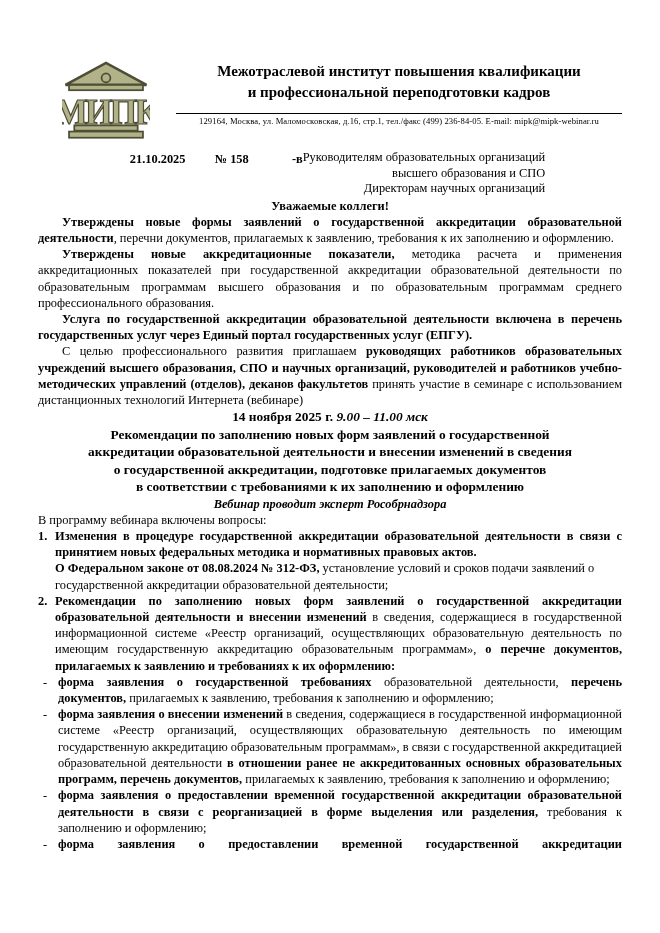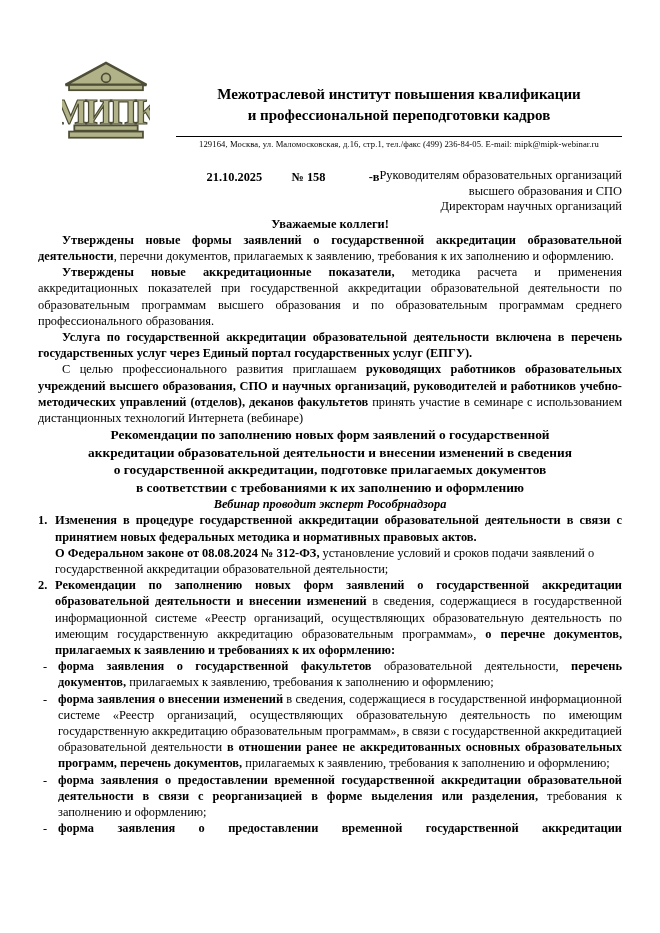--- a/index.html
+++ b/index.html
@@ -7,25 +7,25 @@
     width:660px; height:933px; overflow:hidden;
     font-family:"Liberation Serif","DejaVu Serif",serif;
     color:#000;
   }
   .page { position:relative; width:660px; height:933px; background:#fff; overflow:hidden; }
 
   
   .letterhead { display:flex; padding:55px 38px 0 62px; }
   .logo { width:88px; height:88px; flex:none; }
   .head-text { flex:1; margin-left:26px; }
-  .org-name { text-align:center; font-weight:bold; font-size:15px; line-height:21px; padding-top:6px;margin-top:23px; }
+  .org-name { text-align:center; font-weight:bold; font-size:15px; line-height:21px; padding-top:6px; }
   .contact { margin-top:10px; border-top:1.5px solid #000; padding-top:2px; text-align:center; font-size:8.6px; letter-spacing:0.1px; }
 
   
-  .meta-row { display:flex; justify-content:flex-end; align-items:flex-start; padding:7px 38px 0 53px;margin-top:12px; }
+  .meta-row { display:flex; justify-content:center; align-items:flex-start; padding:7px 38px 0 53px; }
   .meta { font-weight:bold; font-size:12.4px; white-space:nowrap; padding-top:2px; }
   .meta .num { margin-left:26px; }
   .meta .sfx { margin-left:40px; }
   .addressee { text-align:right; font-weight:normal; font-size:12.4px; line-height:15.5px; }
 
   
   .doc-body { padding:1px 38px 0 38px; font-size:12.4px; line-height:16.2px; }
   .blk { text-align:justify; }
   .p-indent { text-indent:24px; }
   .p-center { text-align:center; text-indent:0; }
@@ -76,34 +76,36 @@
       <div>Директорам научных организаций</div>
     </div>
   </div>
 
   <div class="doc-body">
       <div class="blk p-center"><span class="b">Уважаемые коллеги!</span></div>
       <div class="blk p-indent"><span class="b">Утверждены новые формы заявлений о государственной аккредитации образовательной деятельности</span><span>, перечни документов, прилагаемых к заявлению, требования к их заполнению и оформлению.</span></div>
       <div class="blk p-indent"><span class="b">Утверждены новые аккредитационные показатели,</span><span> методика расчета и применения аккредитационных показателей при государственной аккредитации образовательной деятельности по образовательным программам высшего образования и по образовательным программам среднего профессионального образования.</span></div>
       <div class="blk p-indent"><span class="b">Услуга по государственной аккредитации образовательной деятельности включена в перечень государственных услуг через Единый портал государственных услуг (ЕПГУ).</span></div>
       <div class="blk p-indent"><span>С целью профессионального развития приглашаем </span><span class="b">руководящих работников образовательных учреждений высшего образования, СПО и научных организаций, руководителей и работников учебно-методических управлений (отделов), деканов факультетов</span><span> принять участие в семинаре с использованием дистанционных технологий Интернета (вебинаре)</span></div>
+      <div class="blk p-center head"><span class="b">14 ноября 2025 г. </span><span class="b i">9.00 – 11.00 мск</span></div>
       <div class="blk p-center head"><span class="b">Рекомендации по заполнению новых форм заявлений о государственной</span><br><span class="b">аккредитации образовательной деятельности и внесении изменений в сведения</span><br><span class="b">о государственной аккредитации, подготовке прилагаемых документов</span><br><span class="b">в соответствии с требованиями к их заполнению и оформлению</span></div>
       <div class="blk p-center"><span class="b i">Вебинар проводит эксперт Рособрнадзора</span></div>
+      <div class="blk p-left"><span>В программу вебинара включены вопросы:</span></div>
       <div class="blk item-num">
         <span class="marker">1.</span>
         <div class="txt"><span class="b">Изменения в процедуре государственной аккредитации образовательной деятельности в связи с принятием новых федеральных методика и нормативных правовых актов.</span></div>
       </div>
       <div class="blk sub"><span class="b">О Федеральном законе от 08.08.2024 № 312-ФЗ,</span><span> установление условий и сроков подачи заявлений о государственной аккредитации образовательной деятельности;</span></div>
       <div class="blk item-num">
         <span class="marker">2.</span>
         <div class="txt"><span class="b">Рекомендации по заполнению новых форм заявлений о государственной аккредитации образовательной деятельности и внесении изменений</span><span> в сведения, содержащиеся в государственной информационной системе «Реестр организаций, осуществляющих образовательную деятельность по имеющим государственную аккредитацию образовательным программам», </span><span class="b">о перечне документов, прилагаемых к заявлению и требованиях к их оформлению:</span></div>
       </div>
       <div class="blk item-dash">
         <span class="marker">-</span>
-        <div class="txt"><span class="b">форма заявления о государственной факультетов</span><span> образовательной деятельности, </span><span class="b">перечень документов,</span><span> прилагаемых к заявлению, требования к заполнению и оформлению;</span></div>
+        <div class="txt"><span class="b">форма заявления о государственной требованиях</span><span> образовательной деятельности, </span><span class="b">перечень документов,</span><span> прилагаемых к заявлению, требования к заполнению и оформлению;</span></div>
       </div>
       <div class="blk item-dash">
         <span class="marker">-</span>
         <div class="txt"><span class="b">форма заявления о внесении изменений</span><span> в сведения, содержащиеся в государственной информационной системе «Реестр организаций, осуществляющих образовательную деятельность по имеющим государственную аккредитацию образовательным программам», в связи с государственной аккредитацией образовательной деятельности </span><span class="b">в отношении ранее не аккредитованных основных образовательных программ, перечень документов,</span><span> прилагаемых к заявлению, требования к заполнению и оформлению;</span></div>
       </div>
       <div class="blk item-dash">
         <span class="marker">-</span>
         <div class="txt"><span class="b">форма заявления о предоставлении временной государственной аккредитации образовательной деятельности в связи с реорганизацией в форме выделения или разделения,</span><span> требования к заполнению и оформлению;</span></div>
       </div>
       <div class="blk item-dash j-last">

